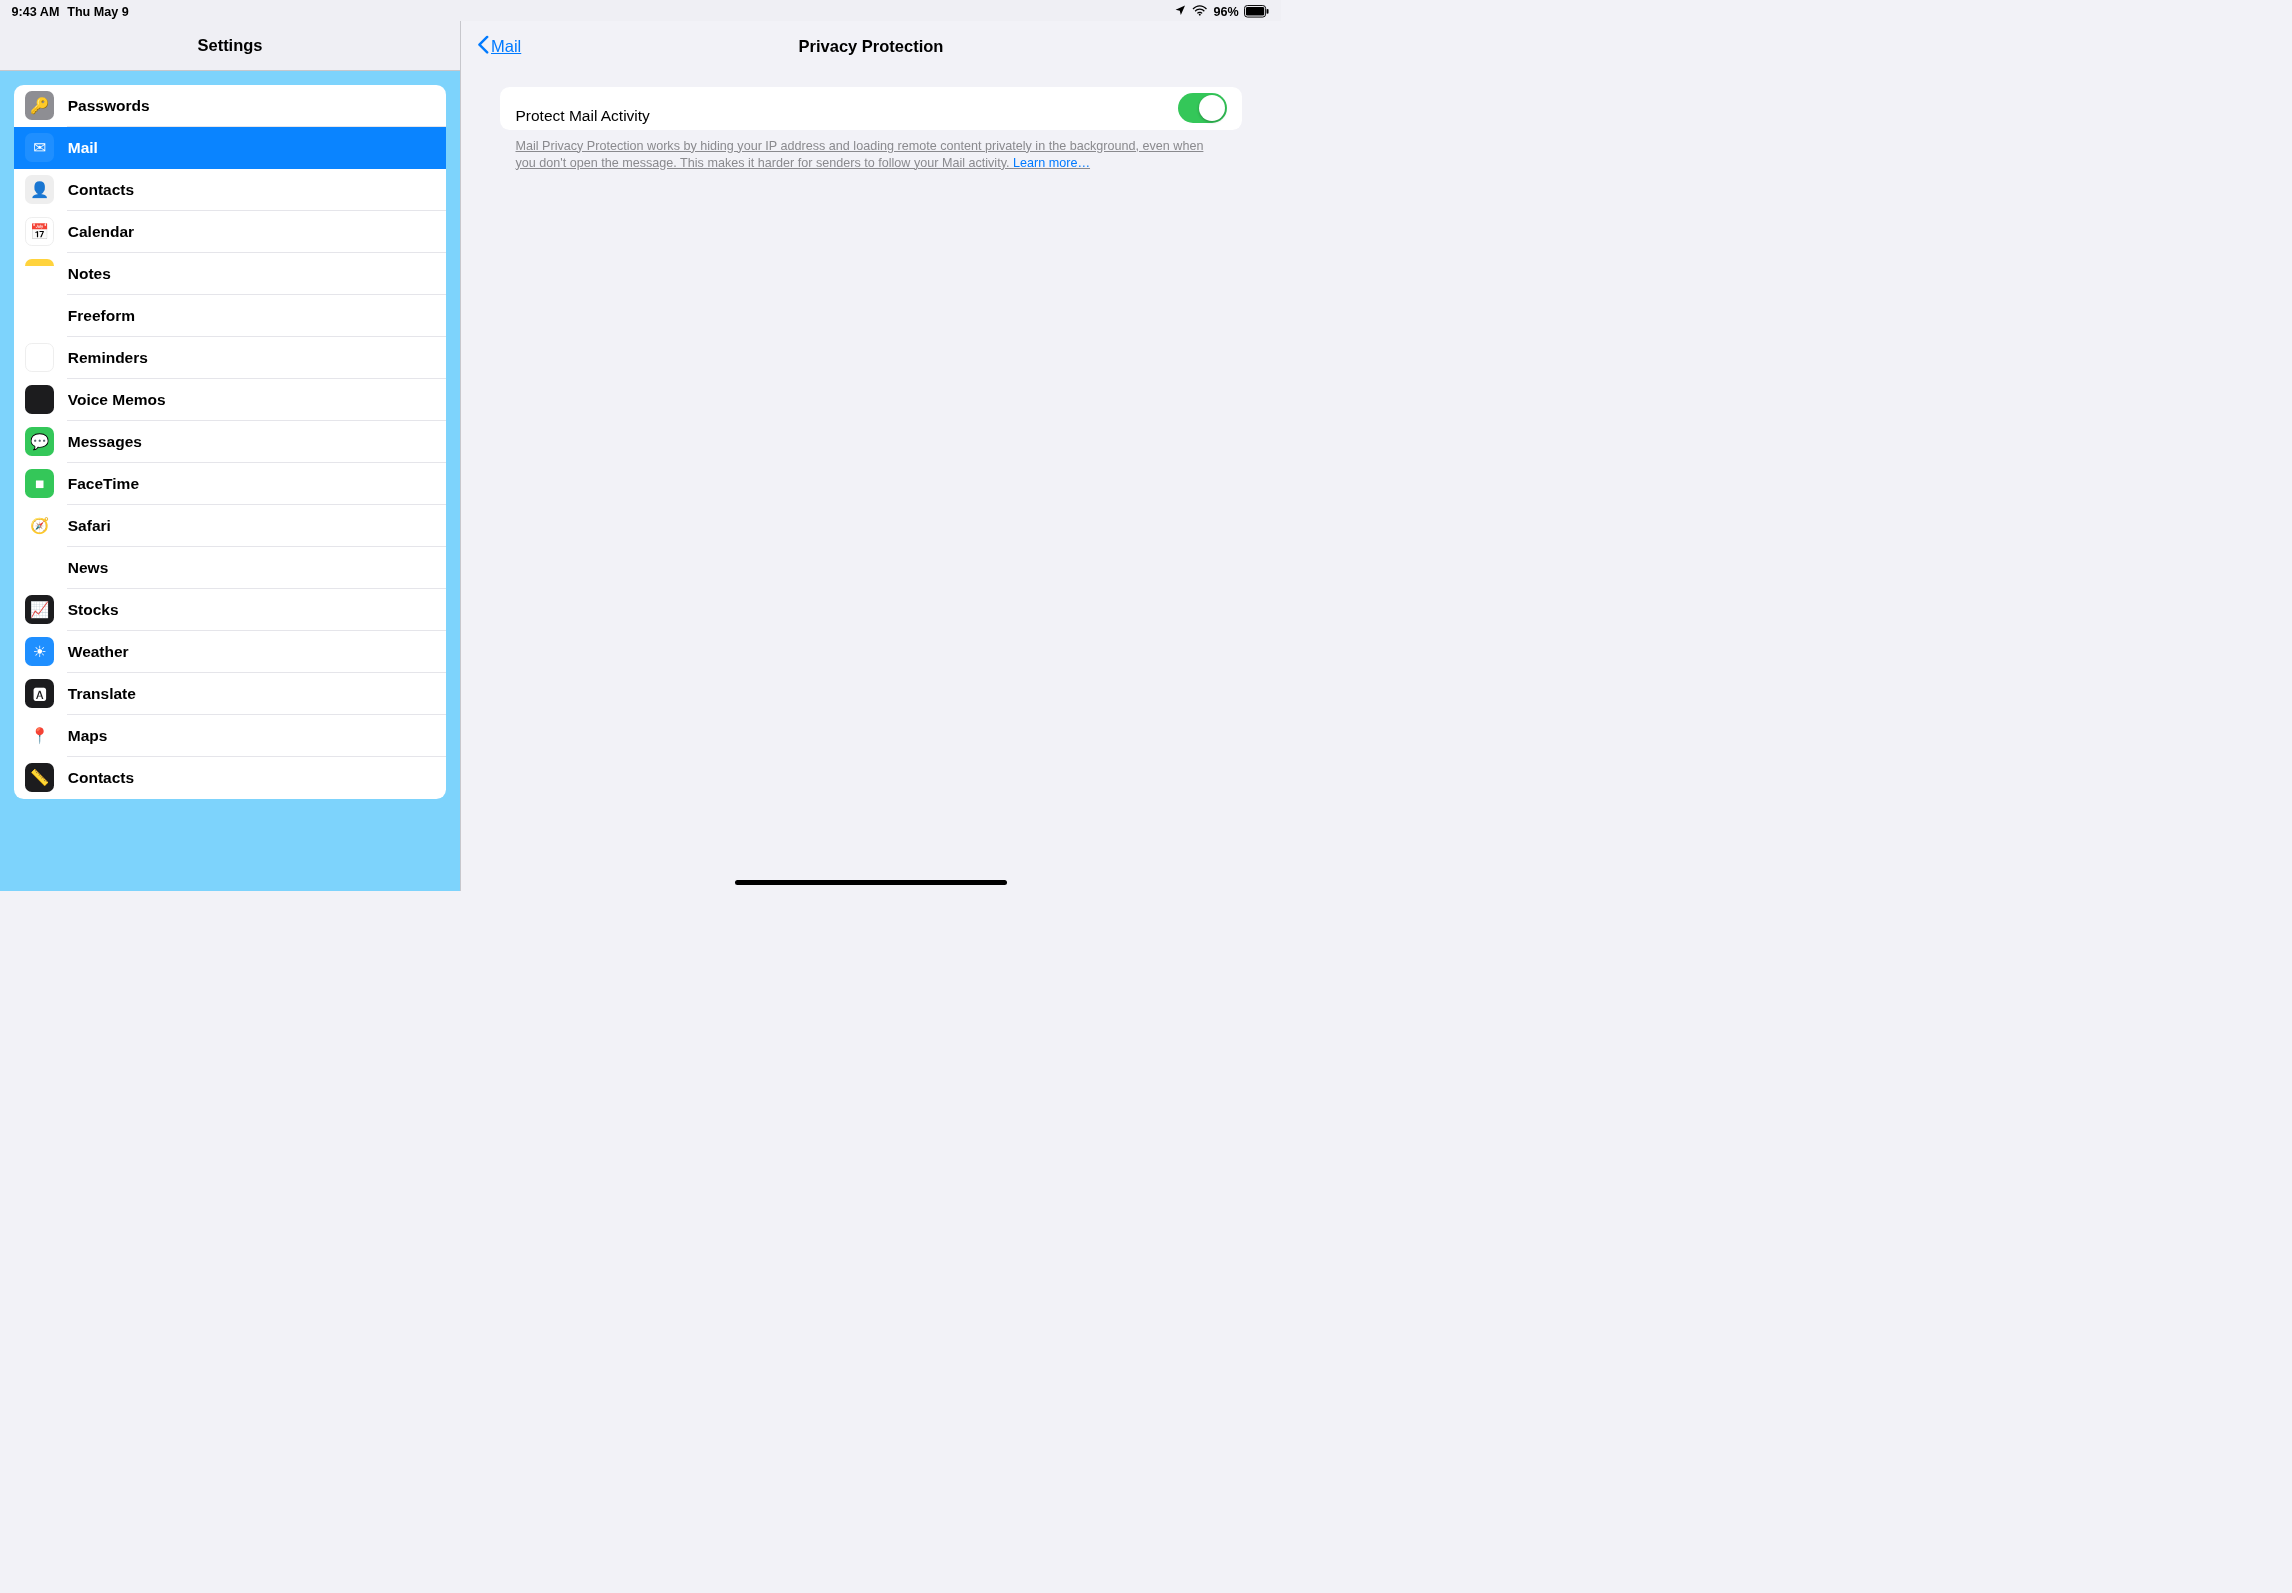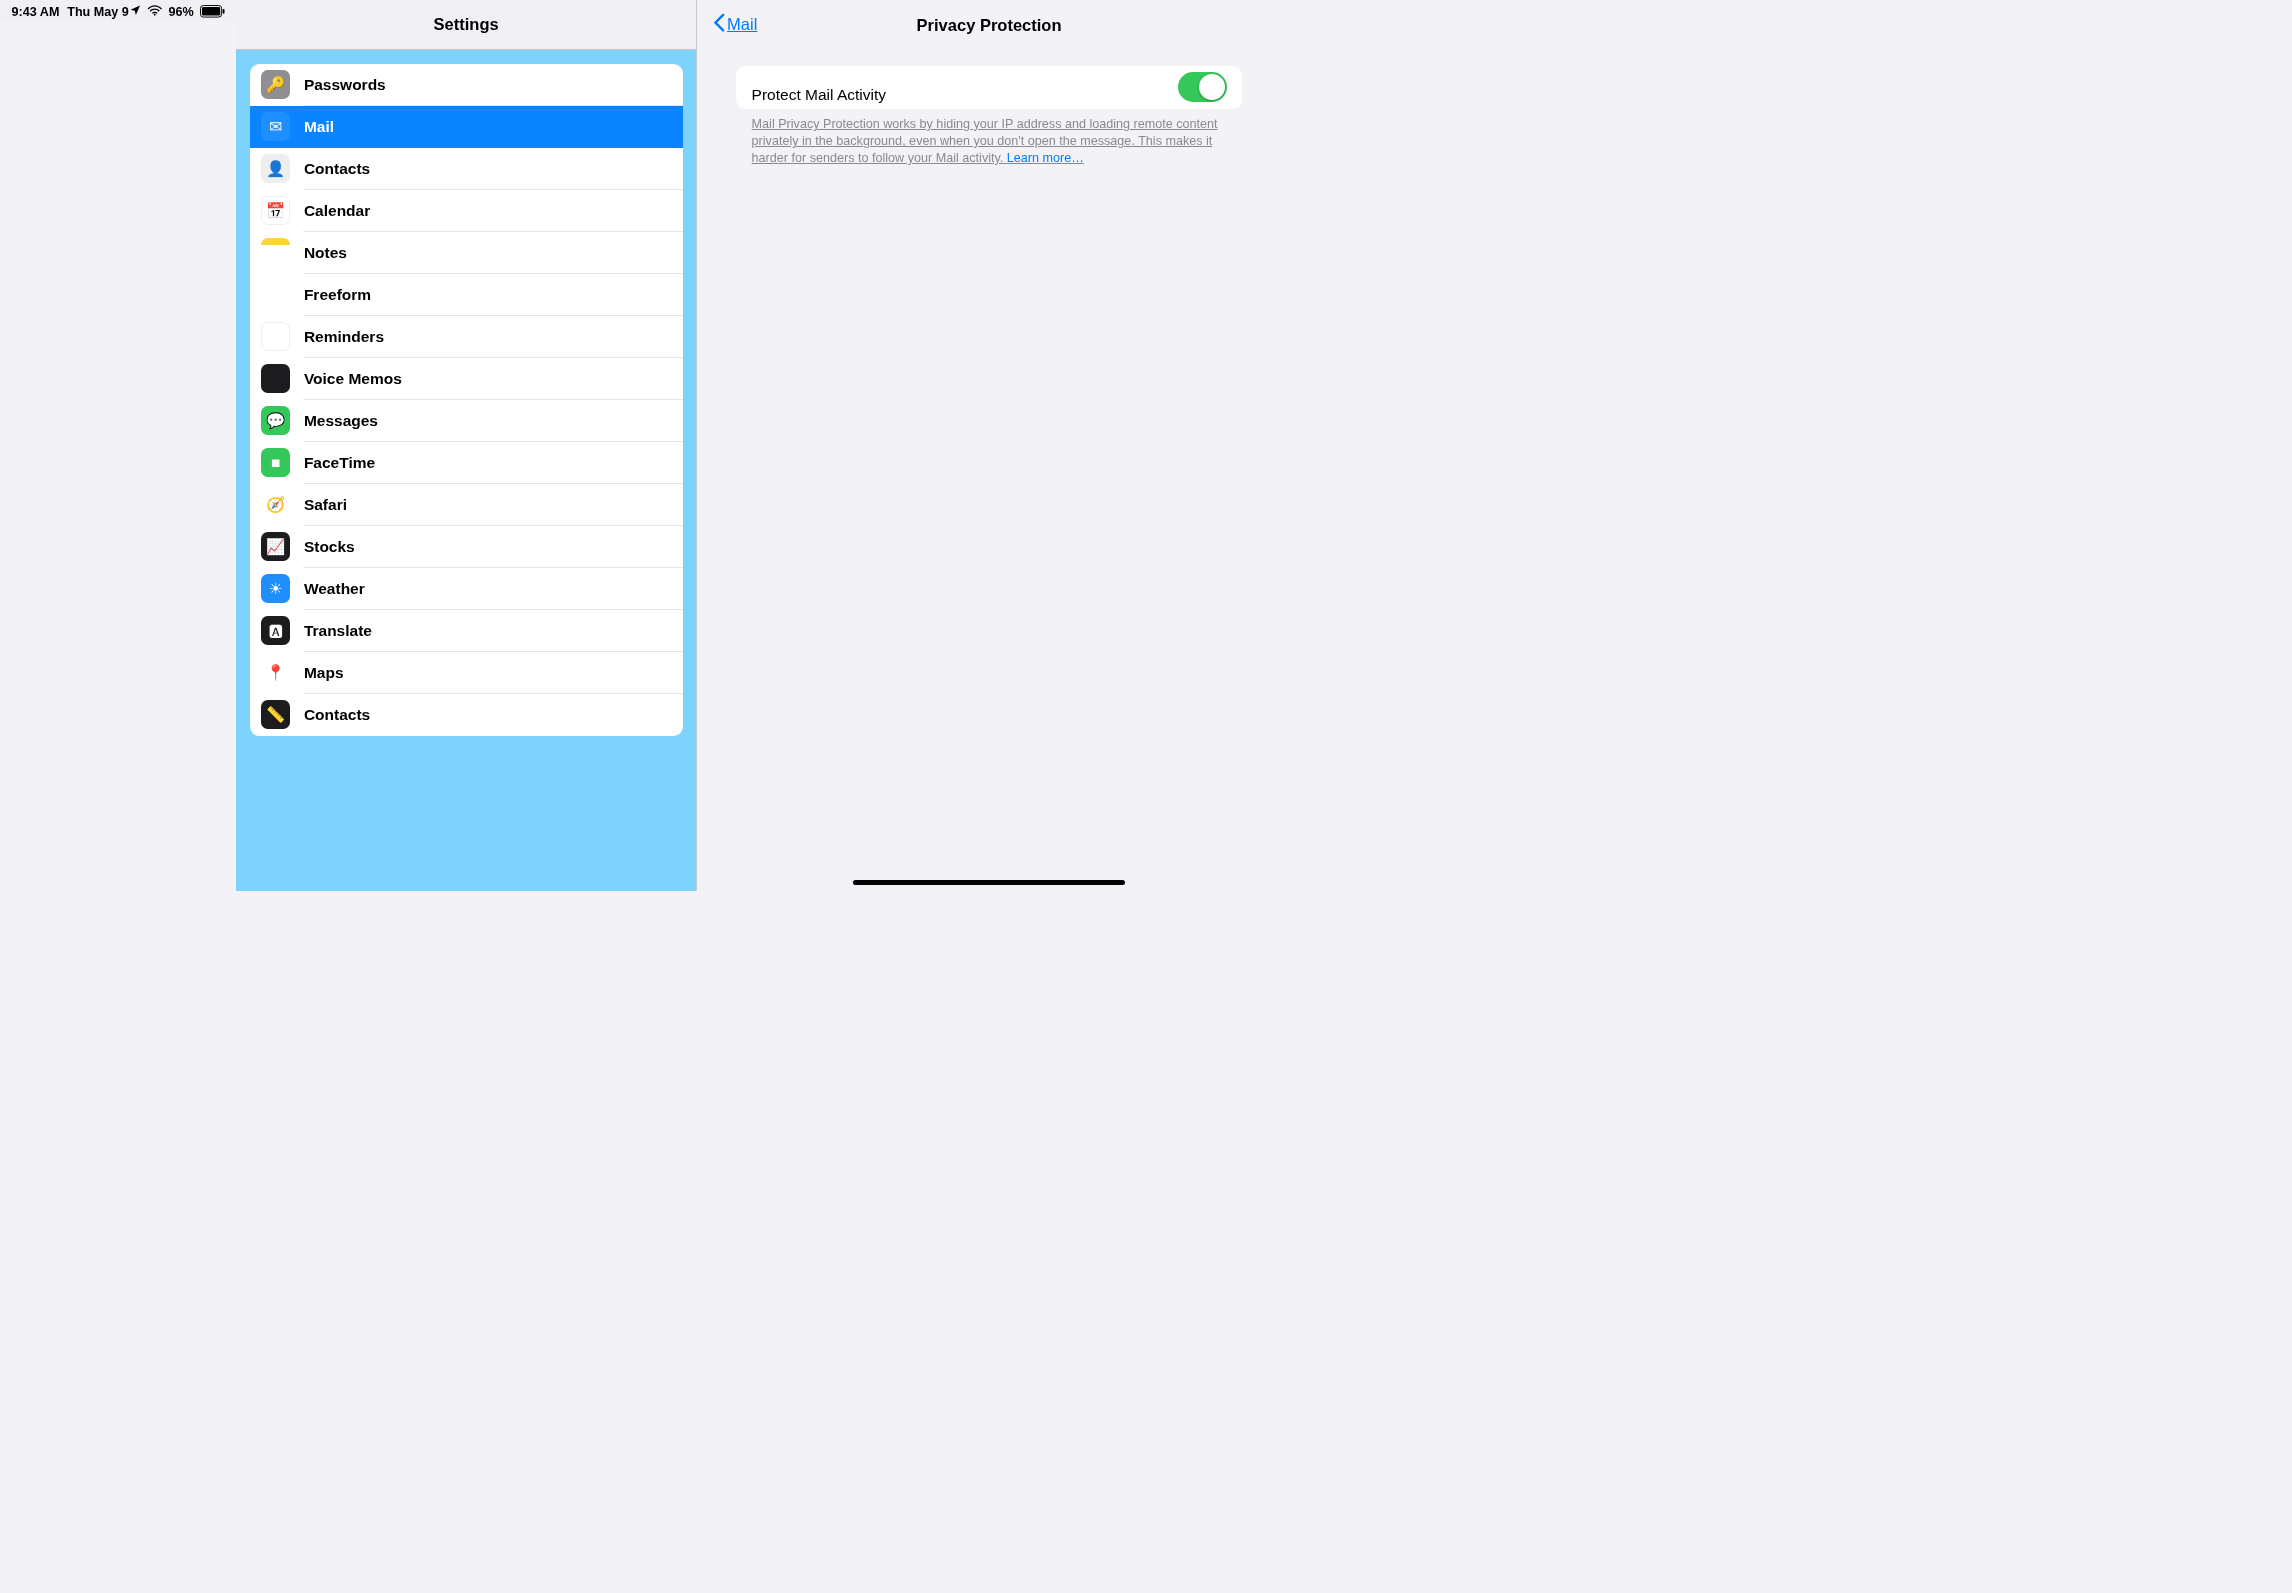--- a/index.html
+++ b/index.html
@@ -11,21 +11,21 @@
     }
     html, body {
       width: 100%;
       height: 100%;
       background: #f2f2f7;
     }
     .root {
       width: 1281px;
       height: 891px;
       display: flex;
-      flex-direction: row;
+      flex-direction: column;
       background: #f2f2f7;
       position: relative;
     }
     
     .status-bar {
       height: 21.3px;
       display: flex;
       justify-content: space-between;
       align-items: center;
       padding: 1.9px 11.6px 0 11.6px;
@@ -322,20 +322,24 @@
           </div>
           <div class="sidebar-item">
             <div class="app-icon ic-facetime">■</div>
             <span class="sidebar-label">FaceTime</span>
           </div>
           <div class="sidebar-item">
             <div class="app-icon ic-safari">🧭</div>
             <span class="sidebar-label">Safari</span>
           </div>
           <div class="sidebar-item">
+            <div class="app-icon ic-news">N</div>
+            <span class="sidebar-label">News</span>
+          </div>
+          <div class="sidebar-item">
             <div class="app-icon ic-stocks">📈</div>
             <span class="sidebar-label">Stocks</span>
           </div>
           <div class="sidebar-item">
             <div class="app-icon ic-weather">☀</div>
             <span class="sidebar-label">Weather</span>
           </div>
           <div class="sidebar-item">
             <div class="app-icon ic-translate">🅰</div>
             <span class="sidebar-label">Translate</span>

